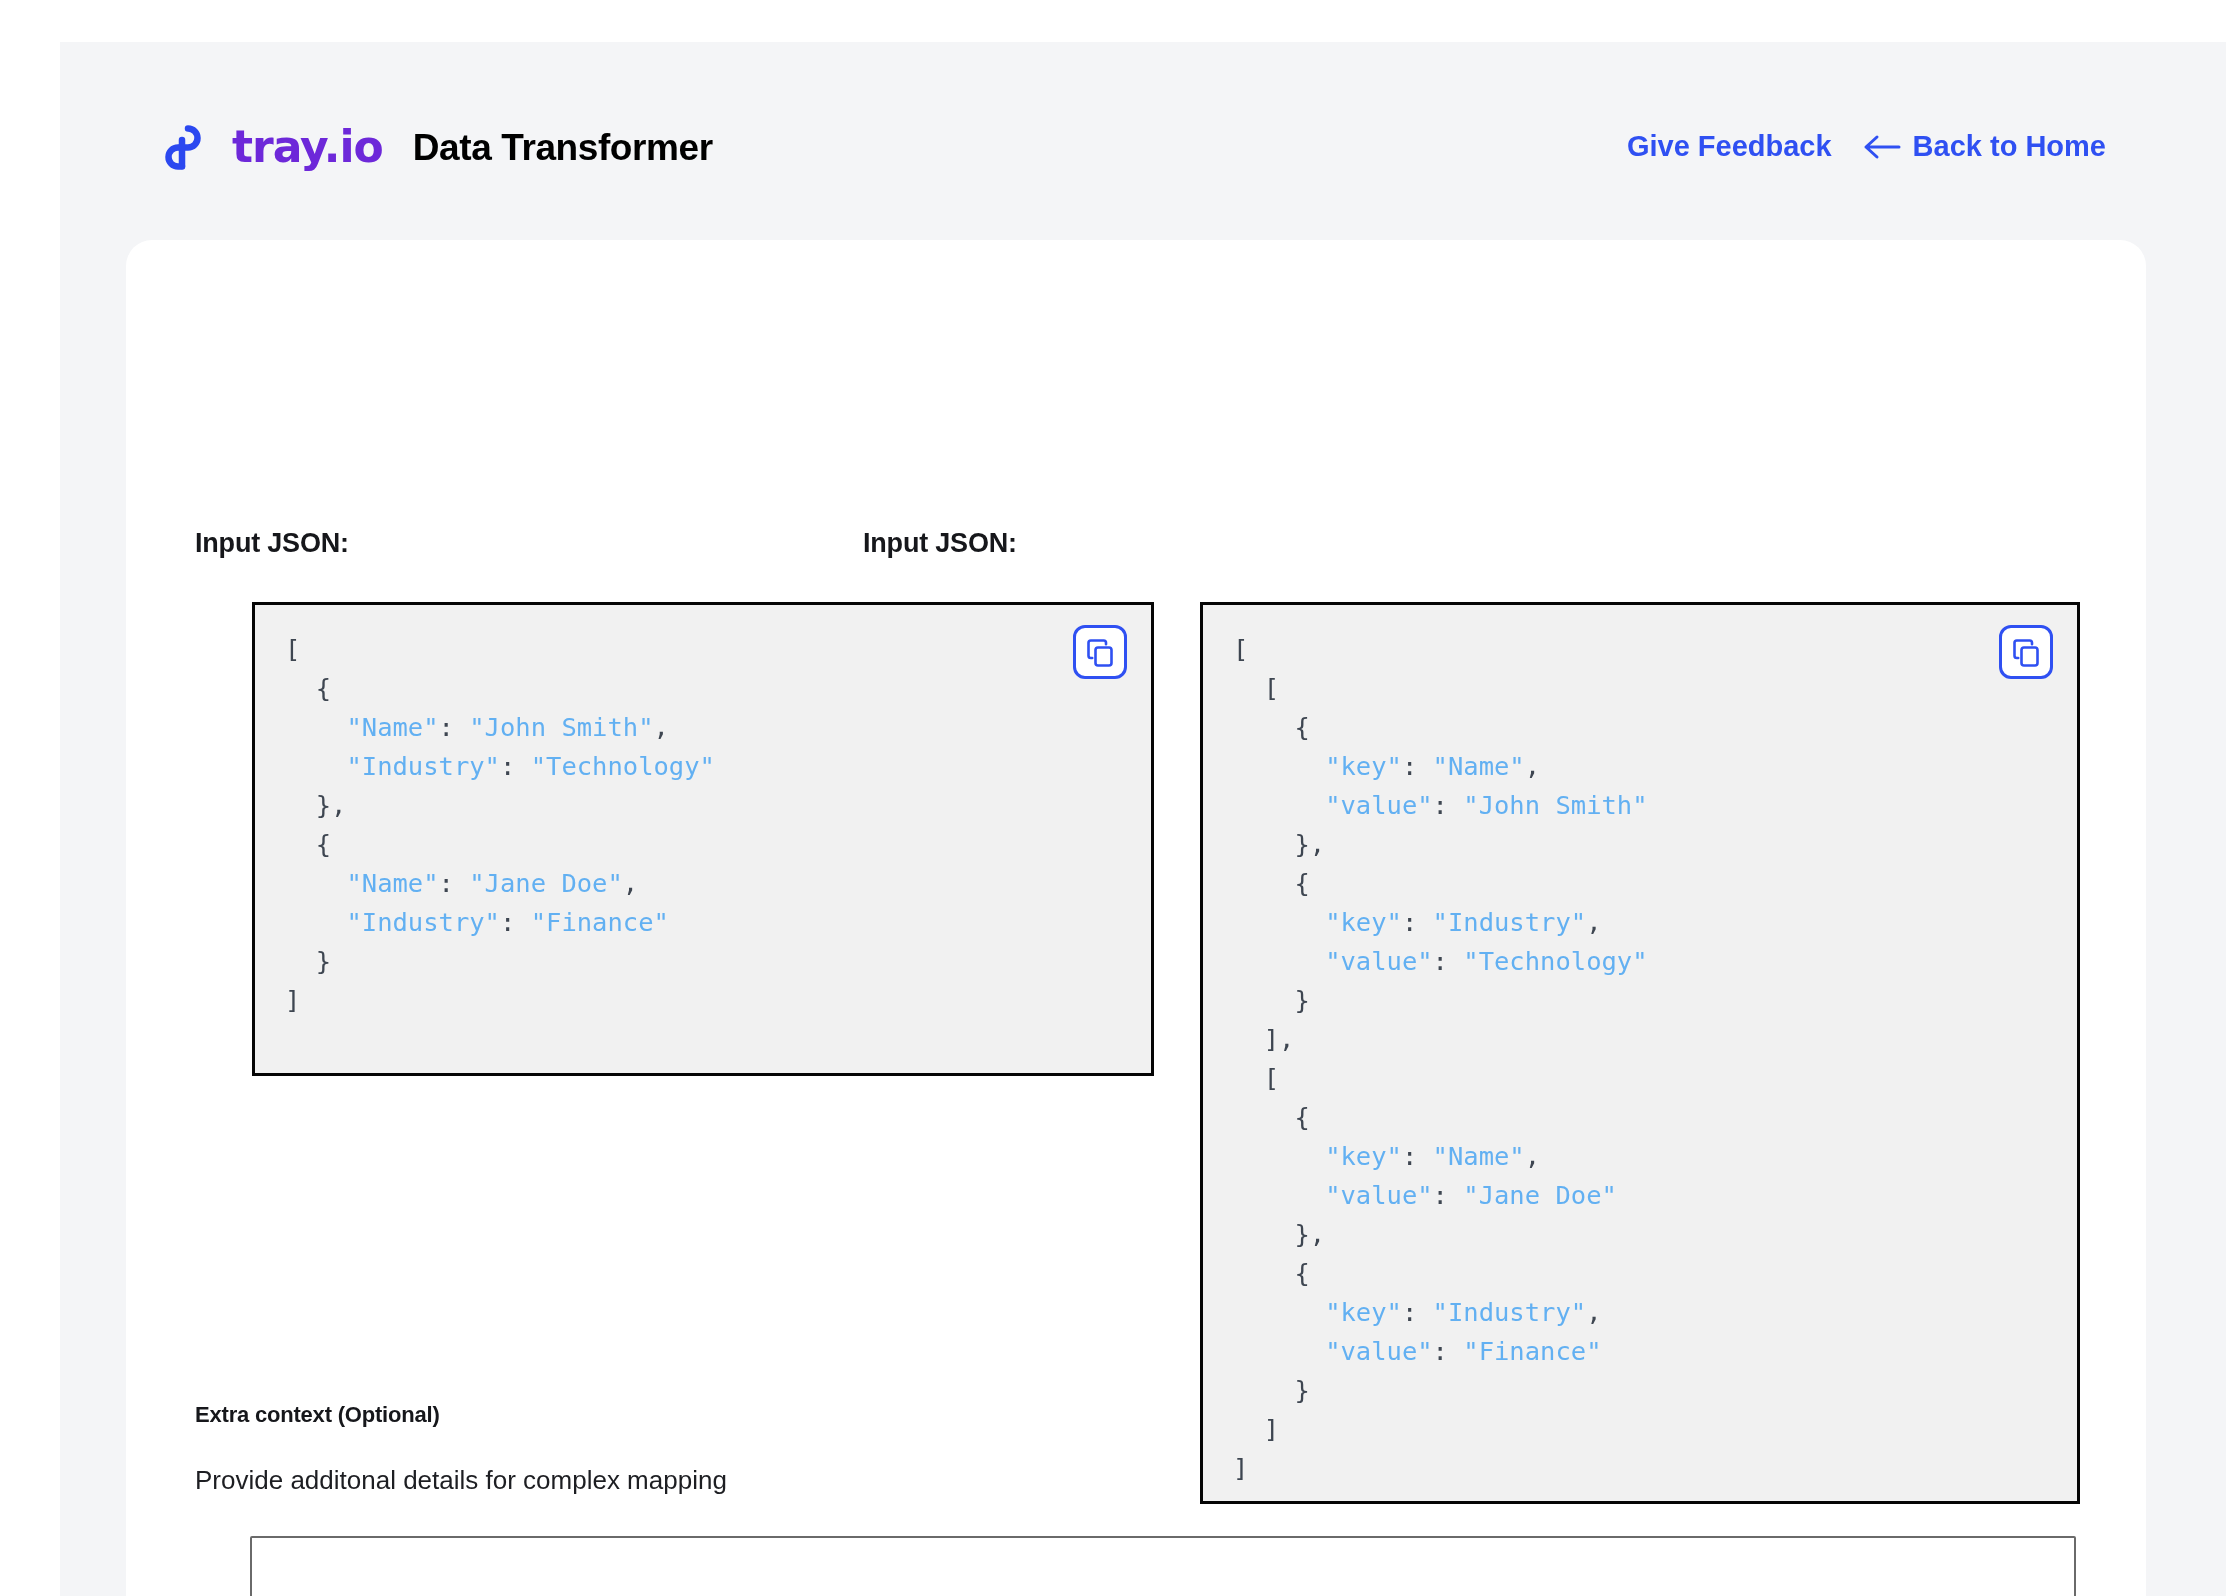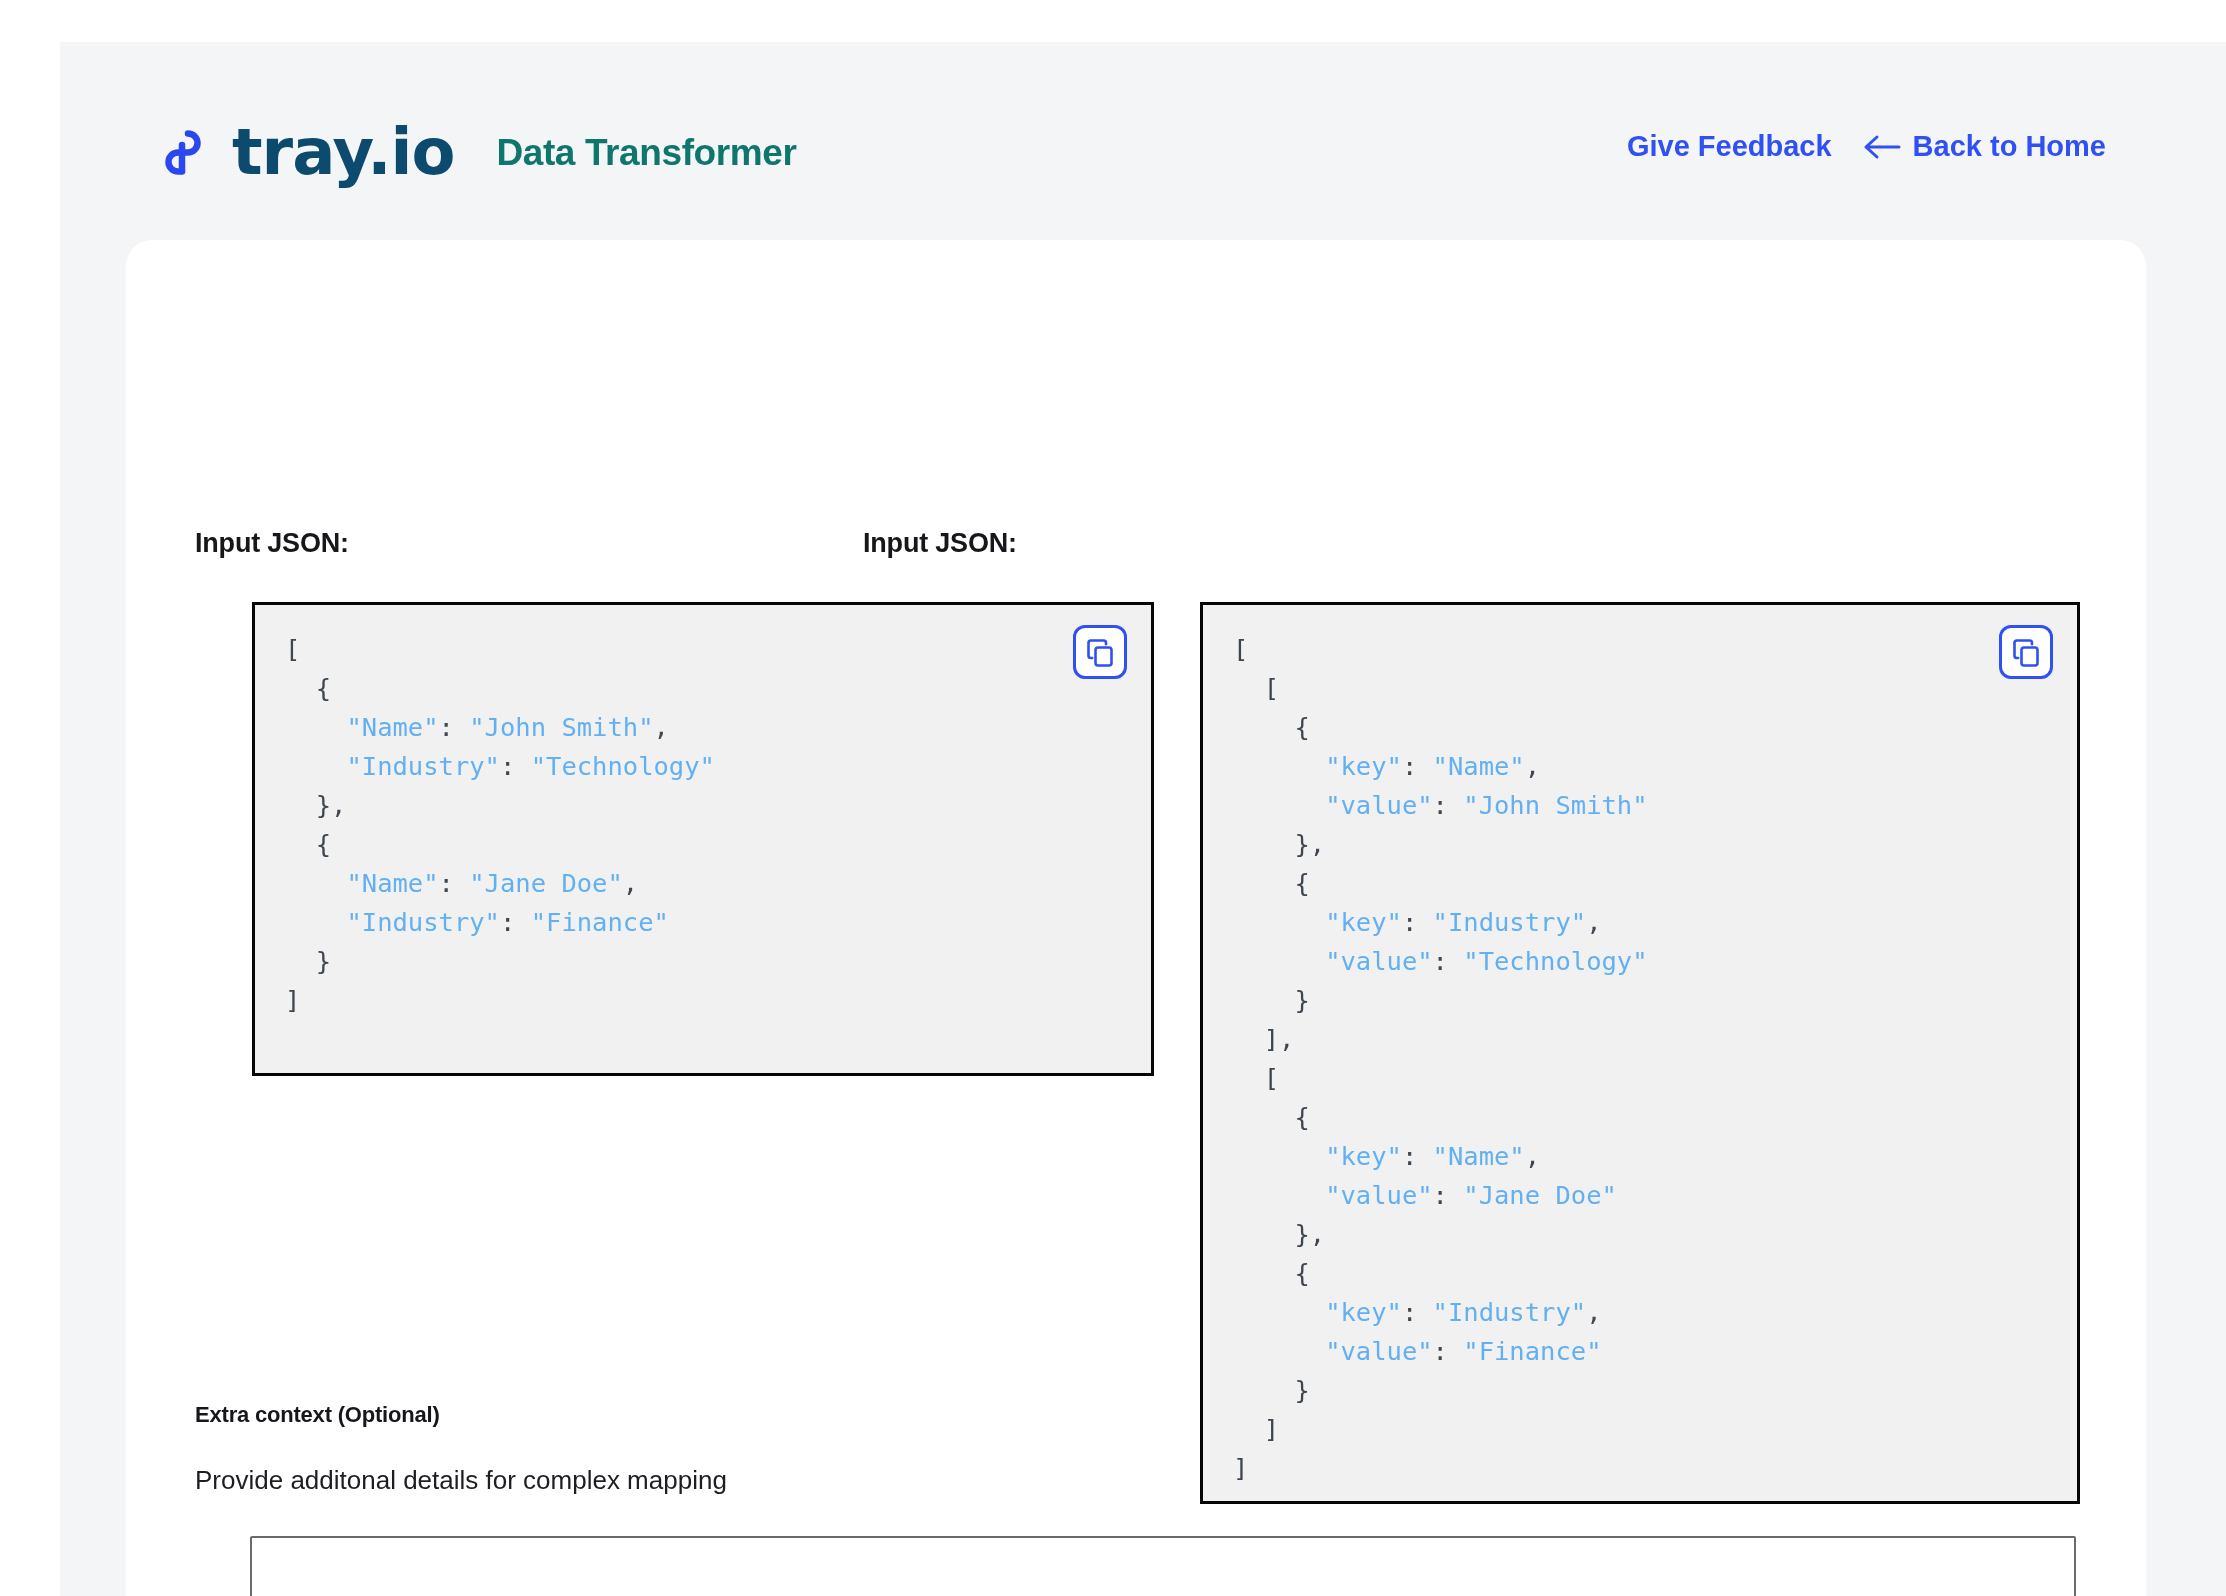--- a/index.html
+++ b/index.html
@@ -31,34 +31,34 @@
   }
   .brand {
     position: absolute;
     left: 96px; top: 78px;
     display: flex;
     align-items: center;
     gap: 22px;
   }
   .logo-mark { width: 54px; height: 54px; display: block; }
   .logo-word {
-    font-size: 64px;
-    font-weight: 700;
-    color: #0c4a6e;
+    font-size: 44px;
+    font-weight: 700;
+    color: #6d28d9;
     letter-spacing: -1px;
     line-height: 1;
     font-family: "DejaVu Sans", sans-serif;
   }
   .app-title {
     font-size: 37px;
     font-weight: 700;
-    color: #0f766e;
+    color: #000000;
     letter-spacing: -0.4px;
     line-height: 1;
-    margin-left: 20px;
+    margin-left: 8px;
   }
   .header-links {
     position: absolute;
     right: 120px; top: 88px;
     display: flex;
     align-items: center;
     gap: 31px;
   }
   .hlink {
     font-size: 29px;

